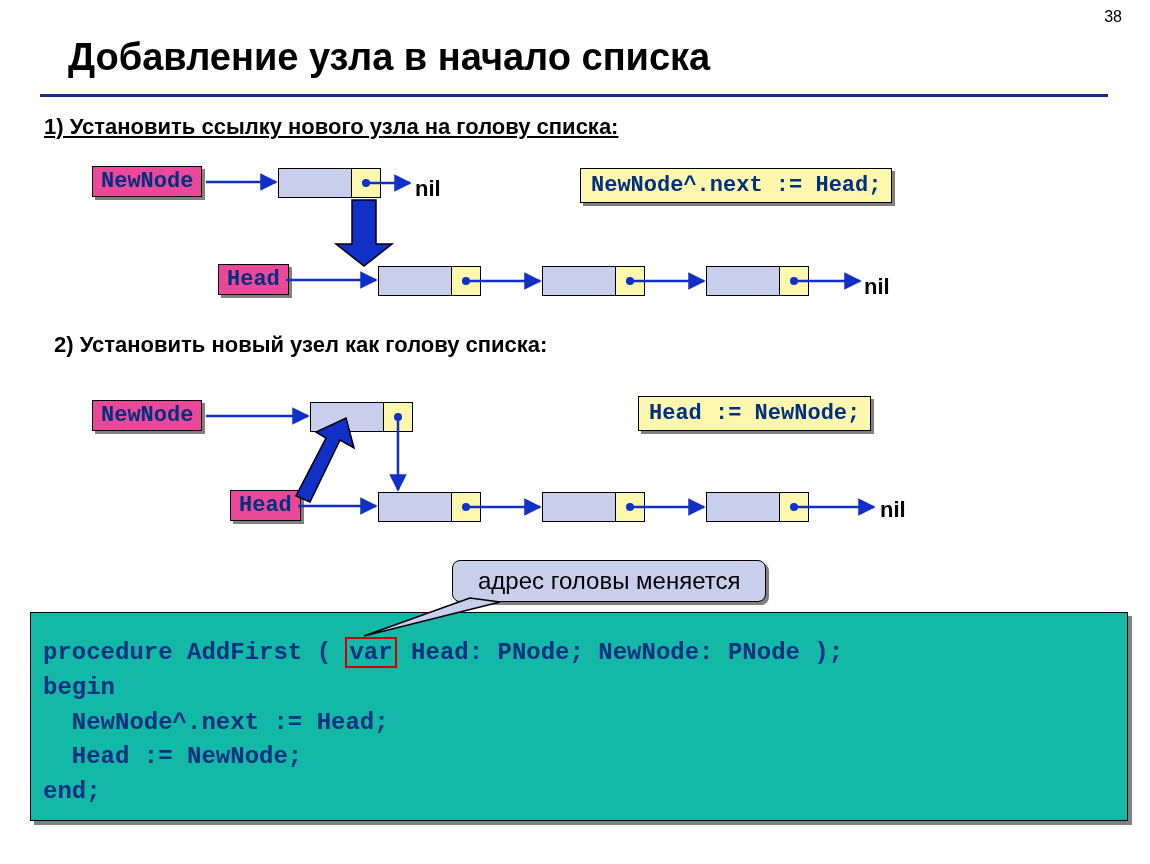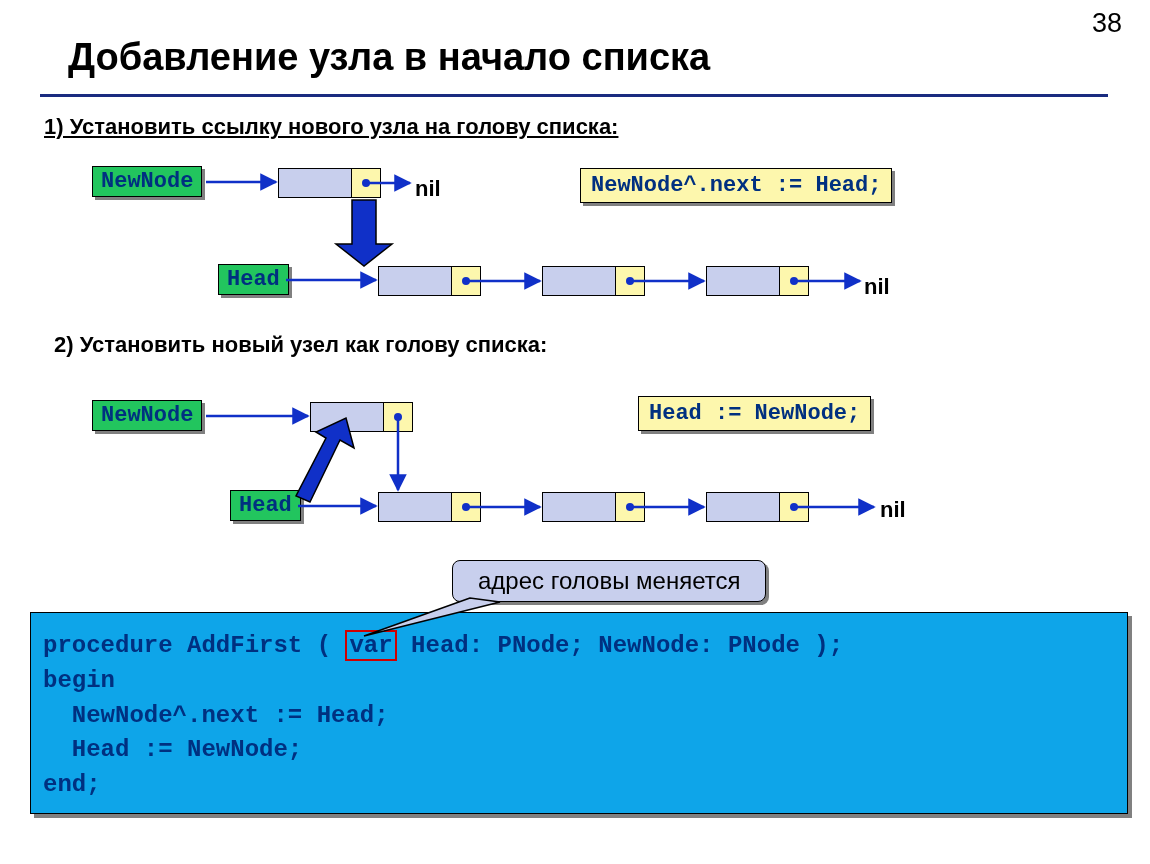--- a/index.html
+++ b/index.html
@@ -5,37 +5,37 @@
   html,body{margin:0;padding:0;}
   body{
     width:1150px;height:864px;
     background:#fff;
     font-family:Arial,Helvetica,sans-serif;
     position:relative;
     color:#000;
   }
   .page-num{
     position:absolute;top:8px;right:28px;
-    font-size:27px;
+    font-size:16px;
   }
   .title{
     position:absolute;left:50px;top:36px;
     font-size:38px;font-weight:bold;margin-left:18px;
   }
   .title-rule{
     position:absolute;left:40px;top:94px;
     width:1068px;height:0;
     border-top:3px solid #1a2b80;
   }
   .sub{
     position:absolute;font-size:22px;font-weight:bold;
   }
   .lbl-box{
     position:absolute;
-    background:#22c55e;
+    background:#ec4899;
     border:1.5px solid #000;
     box-shadow:3px 3px 0 #808080;
     font-family:"Courier New",monospace;
     font-weight:bold;font-size:22px;
     padding:2px 8px;
   }
   .code-box{
     position:absolute;
     background:#fdf7ad;
     border:1.5px solid #000;
@@ -81,27 +81,27 @@
     background:#c8cfed;
     border:1.5px solid #000;
     border-radius:8px;
     box-shadow:3px 3px 0 #808080;
     font-size:24px;
     padding:6px 25px;
   }
   .proc-box{
     position:absolute;left:30px;top:612px;
     width:1072px;
-    background:#0ea5e9;
+    background:#14b8a6;
     border:1.5px solid #000;
     box-shadow:4px 4px 0 #808080;
     font-family:"Courier New",monospace;
     font-weight:bold;font-size:24px;
     color:#003080;
-    padding:16px 12px 10px 12px;
+    padding:23px 12px 10px 12px;
     white-space:pre;
     line-height:1.45;
   }
   .var-outline{
     border:2px solid #d00000;
     padding:0 2px;
     color:#003080;
   }
 </style>
 </head>

